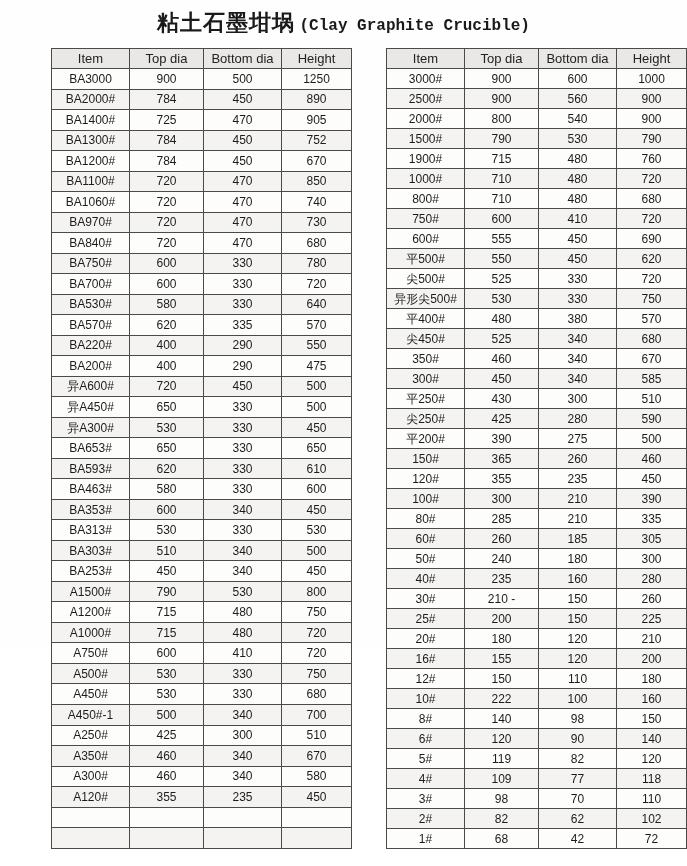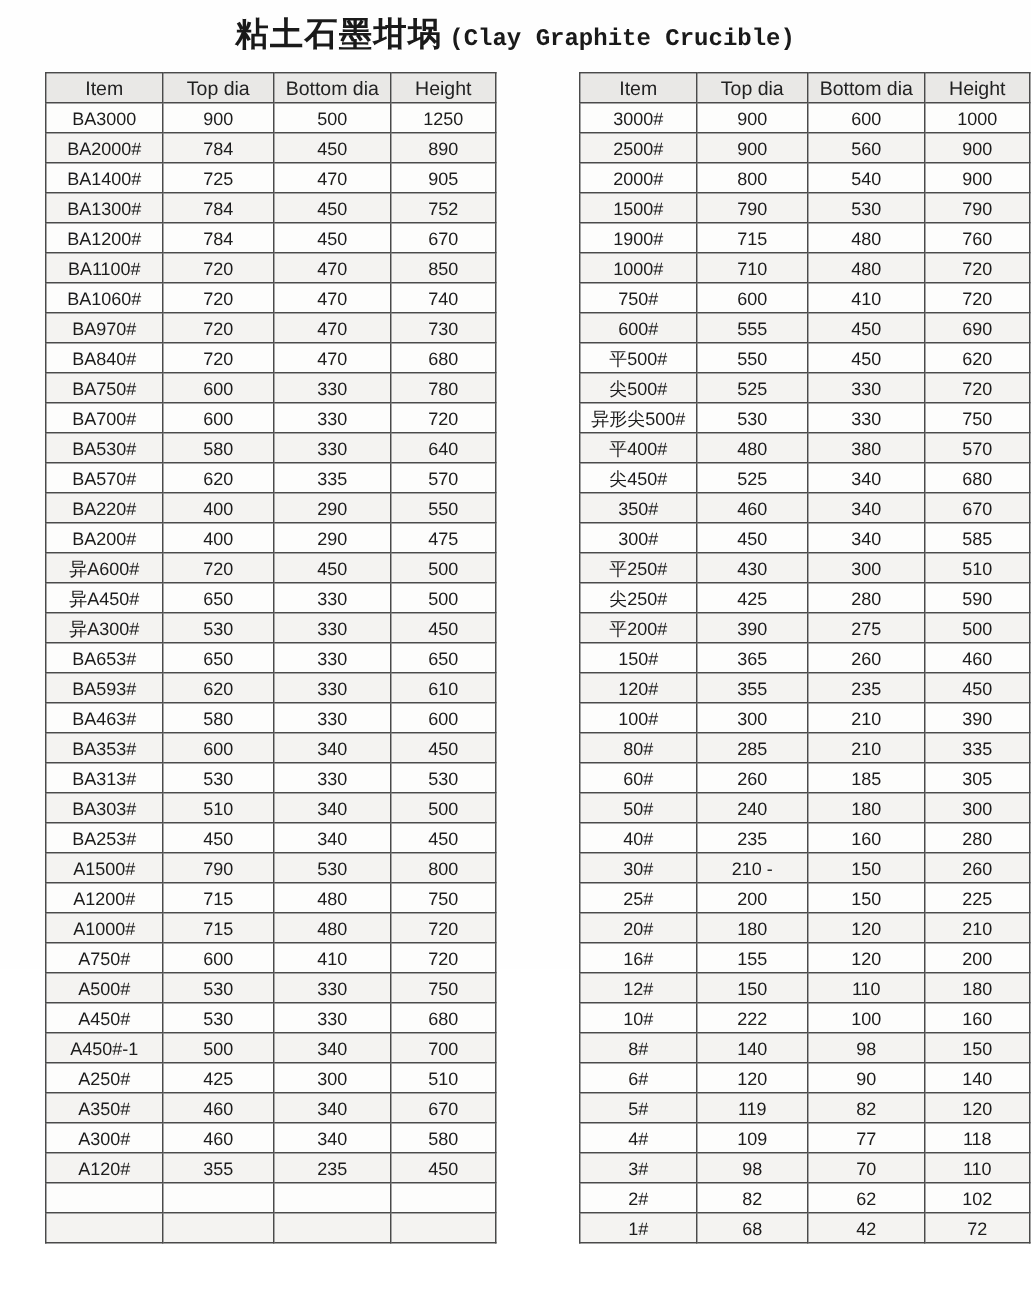--- a/index.html
+++ b/index.html
@@ -32,22 +32,22 @@
     letter-spacing: 1px;
     font-family: "Liberation Sans", sans-serif;
   }
   .title-en {
     font-size: 16px;
     font-weight: bold;
     font-family: "Liberation Mono", monospace;
   }
   .tables-wrap {
     display: flex;
-    justify-content: space-between;
-    gap: 52px;
+    justify-content: flex-end;
+    gap: 34px;
     padding-left: 30px;
   }
   table.spec {
     border-collapse: collapse;
     table-layout: fixed;
   }
   table.spec th, table.spec td {
     border: 1px solid #4a4a4a;
     height: 19px;
     padding: 0 2px;
@@ -380,20 +380,26 @@
             <td>480</td>
             <td>760</td>
           </tr>
           <tr>
             <td>1000#</td>
             <td>710</td>
             <td>480</td>
             <td>720</td>
           </tr>
           <tr>
+            <td>800#</td>
+            <td>710</td>
+            <td>480</td>
+            <td>680</td>
+          </tr>
+          <tr>
             <td>750#</td>
             <td>600</td>
             <td>410</td>
             <td>720</td>
           </tr>
           <tr>
             <td>600#</td>
             <td>555</td>
             <td>450</td>
             <td>690</td>

